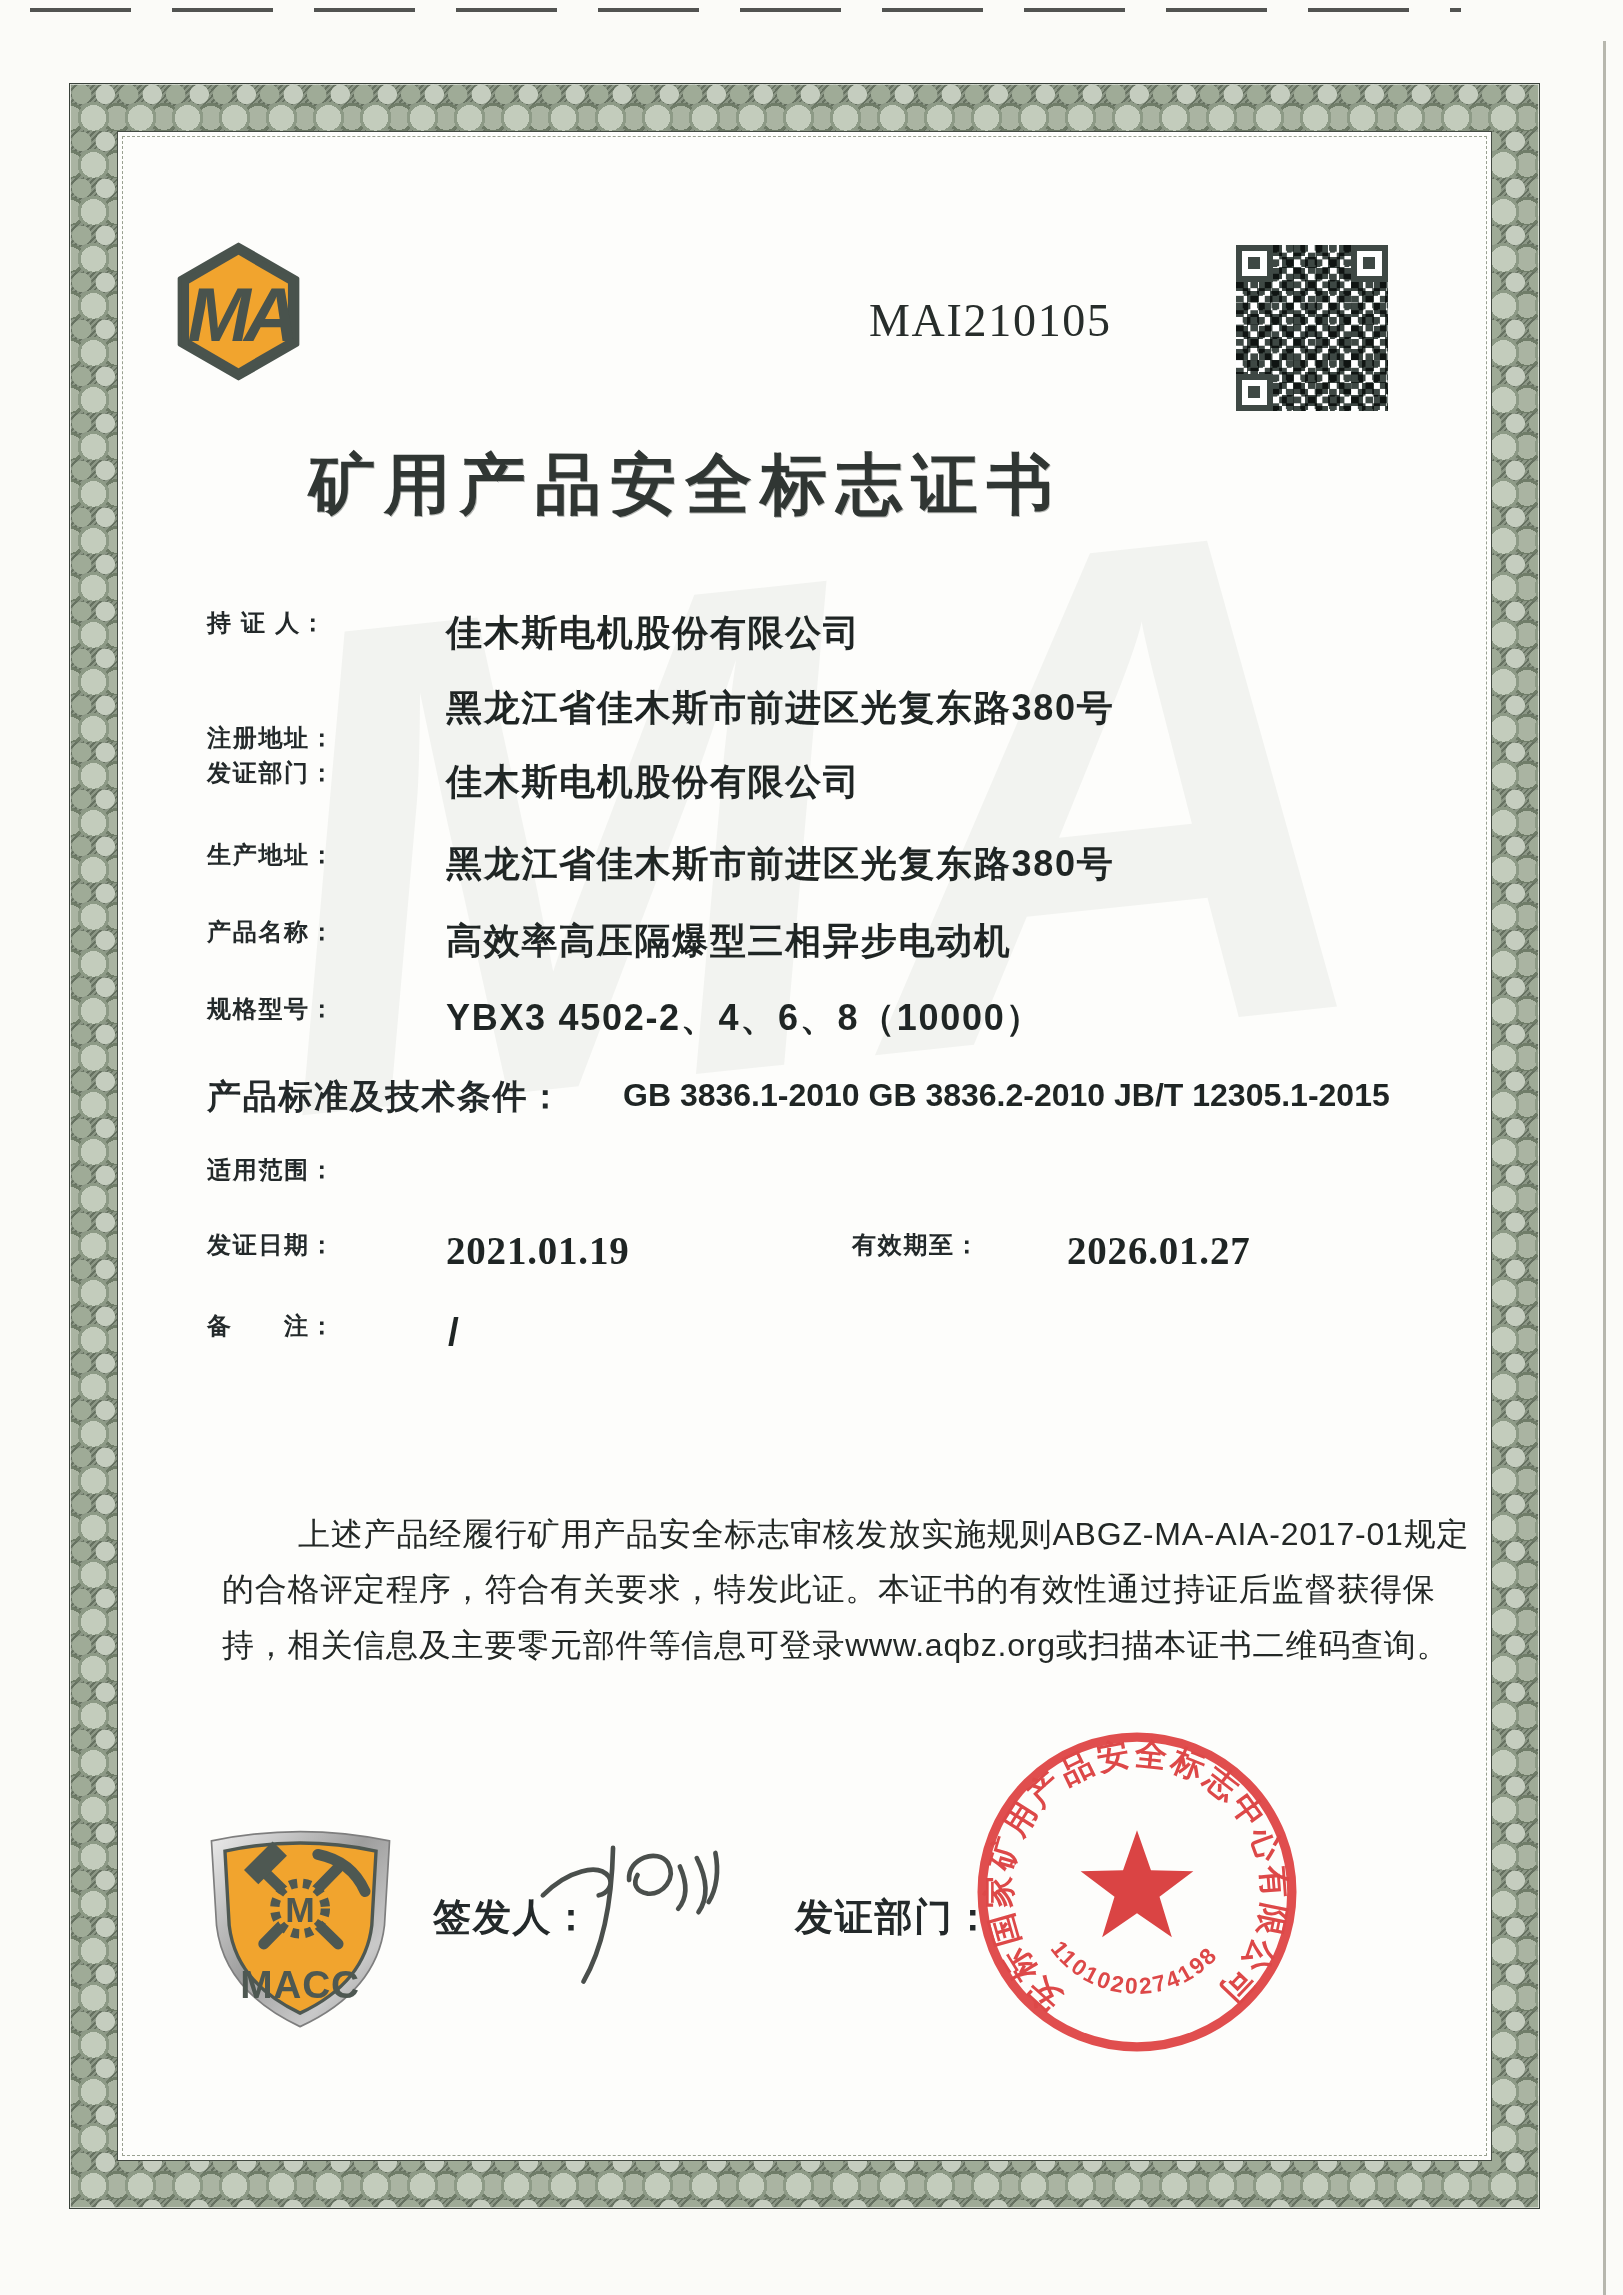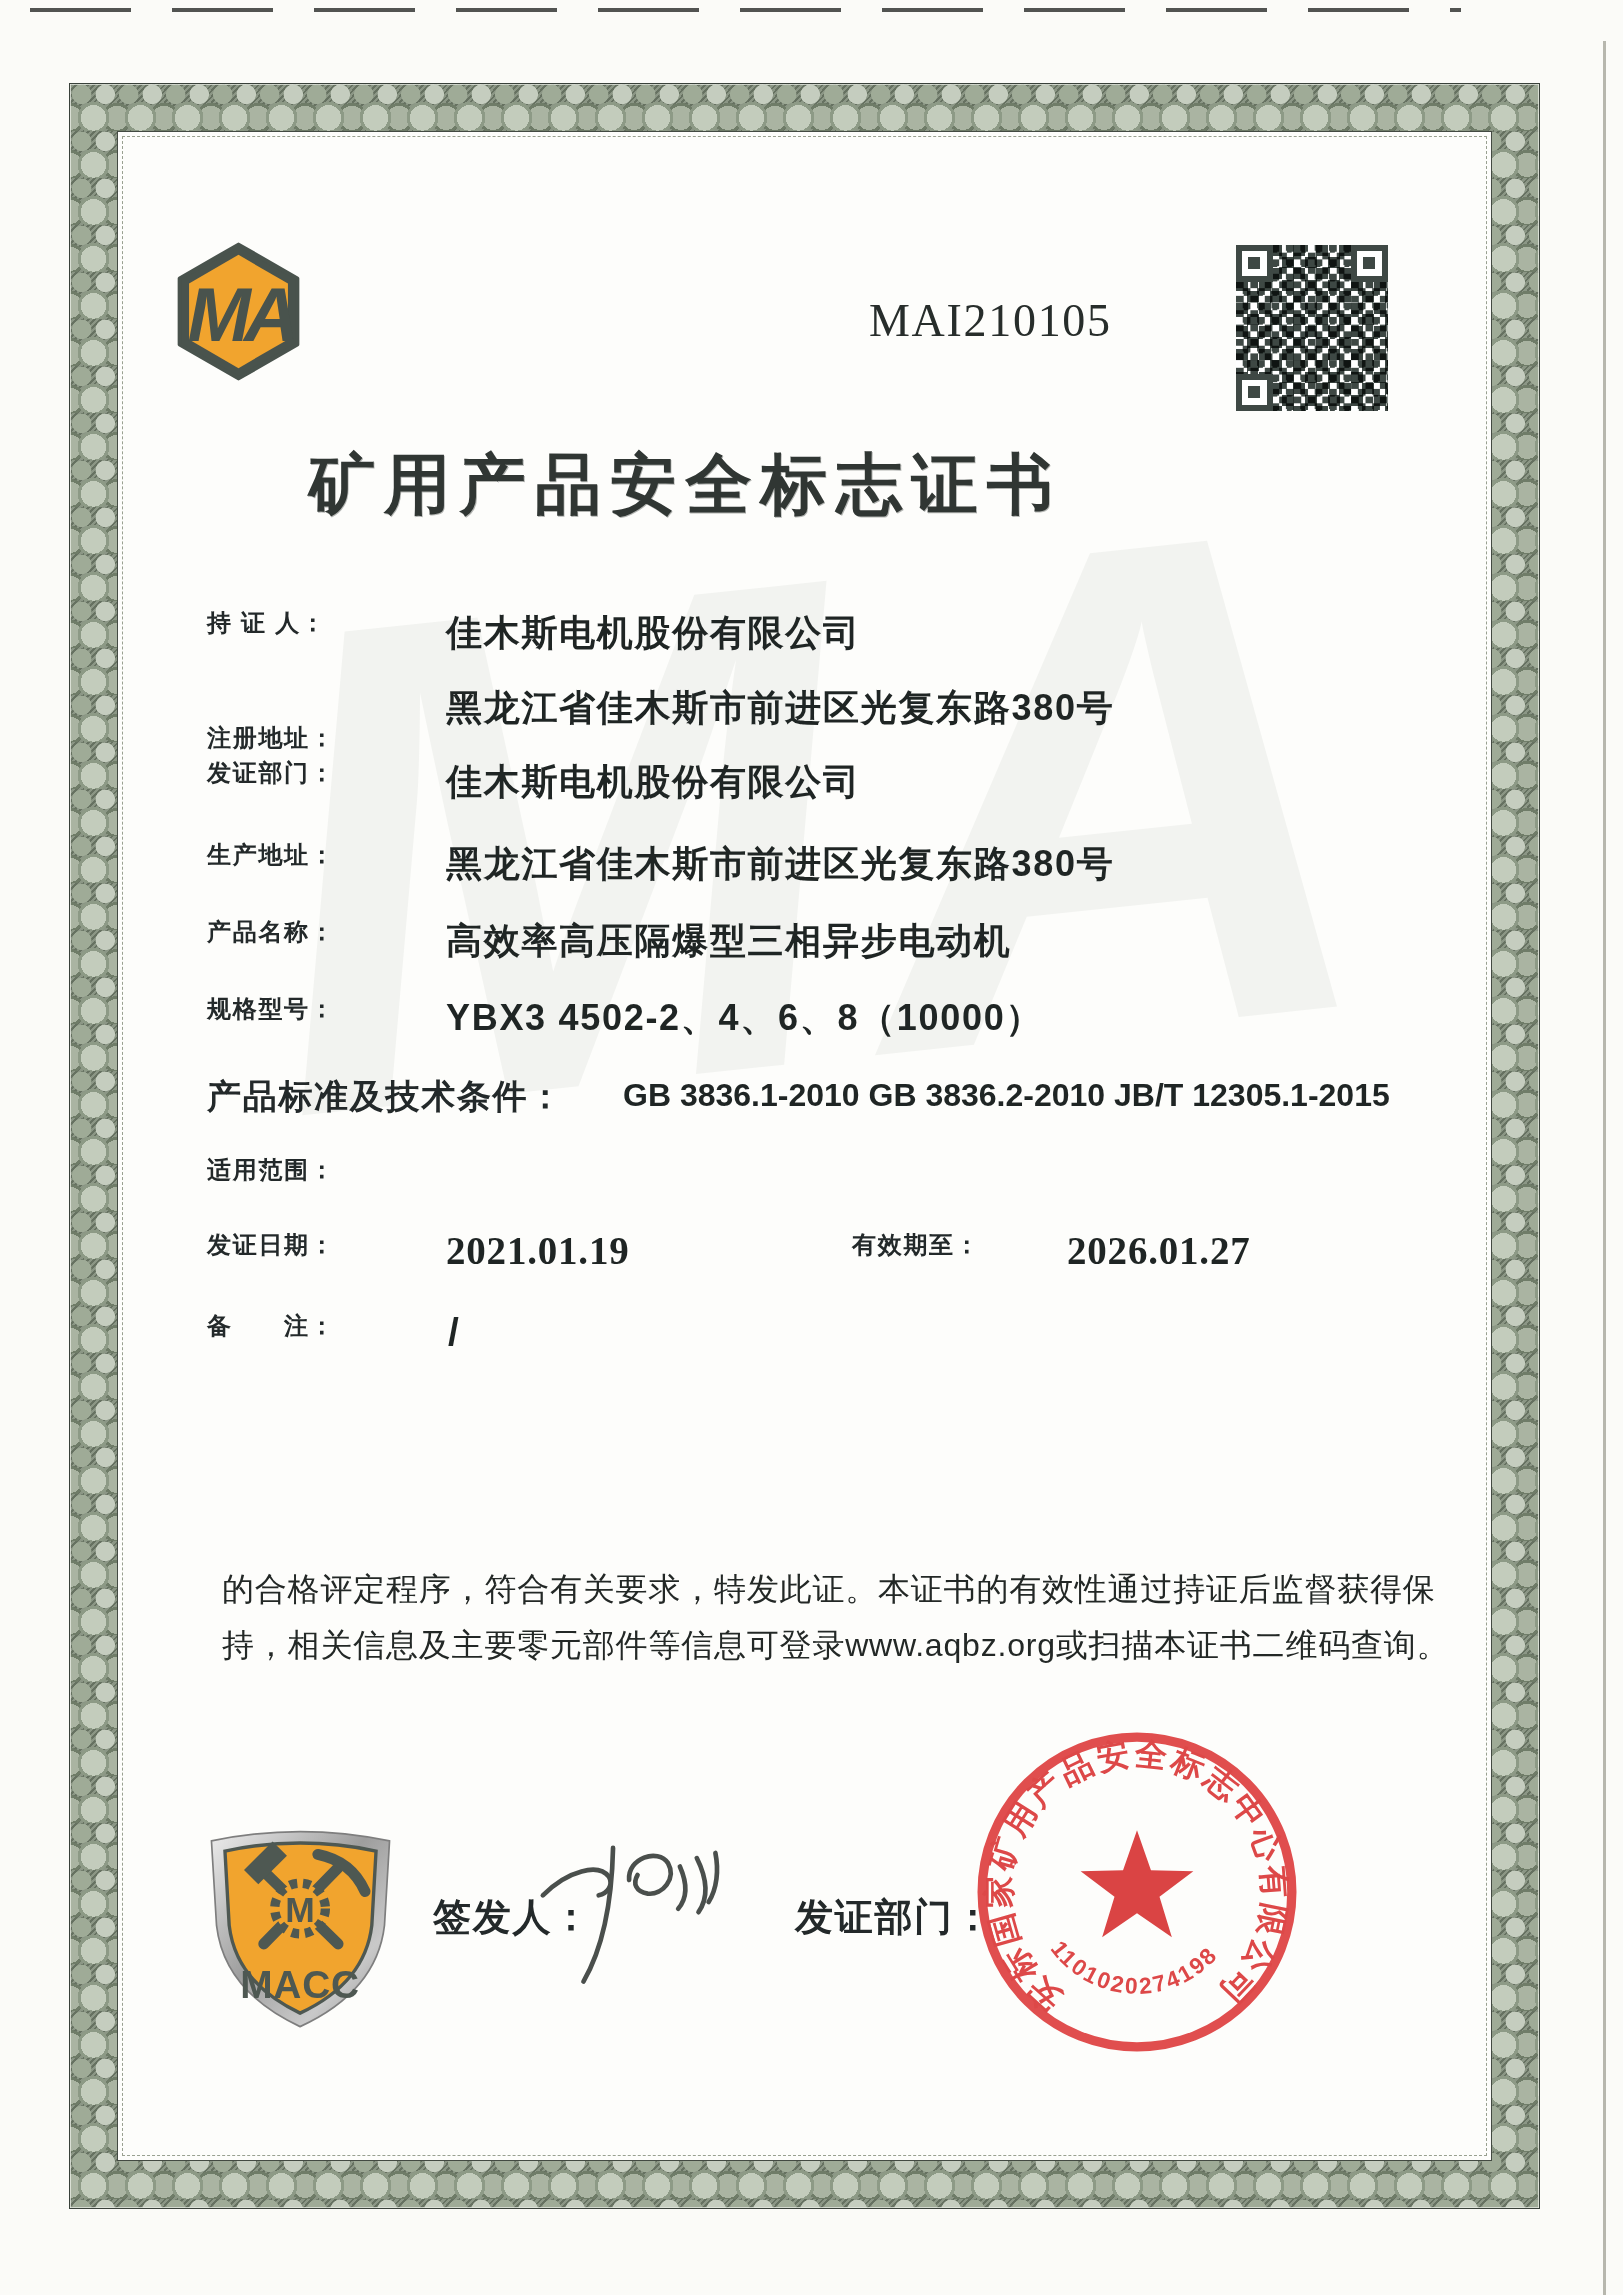--- a/index.html
+++ b/index.html
@@ -139,20 +139,21 @@
   <div class="abs flabel" style="left:207px; top:1154px;">适用范围：</div>
 
   <div class="abs flabel" style="left:207px; top:1229px;">发证日期：</div>
   <div class="abs fvalue serif" style="left:446px; top:1228px;">2021.01.19</div>
   <div class="abs flabel" style="left:852px; top:1229px;">有效期至：</div>
   <div class="abs fvalue serif" style="left:1067px; top:1228px;">2026.01.27</div>
 
   <div class="abs flabel" style="left:207px; top:1310px;">备　　注：</div>
   <div class="abs fvalue" style="left:448px; top:1310px; font-size:39px;">/</div>
 
+  <div class="abs stline" style="left:298px; top:1513px;">上述产品经履行矿用产品安全标志审核发放实施规则ABGZ-MA-AIA-2017-01规定</div>
   <div class="abs stline" style="left:222px; top:1624px;">持，相关信息及主要零元部件等信息可登录www.aqbz.org或扫描本证书二维码查询。</div>
   <div class="abs stline" style="left:222px; top:1568px;">的合格评定程序，符合有关要求，特发此证。本证书的有效性通过持证后监督获得保</div>
 
   <svg class="abs" style="left:201px; top:1819px;" width="199" height="211" viewBox="0 0 235 250">
     <defs>
       <linearGradient id="sil" x1="0" y1="0" x2="1" y2="1">
         <stop offset="0" stop-color="#ececec"></stop>
         <stop offset="0.45" stop-color="#9e9e9e"></stop>
         <stop offset="0.75" stop-color="#c9c9c9"></stop>
         <stop offset="1" stop-color="#8f8f8f"></stop>

